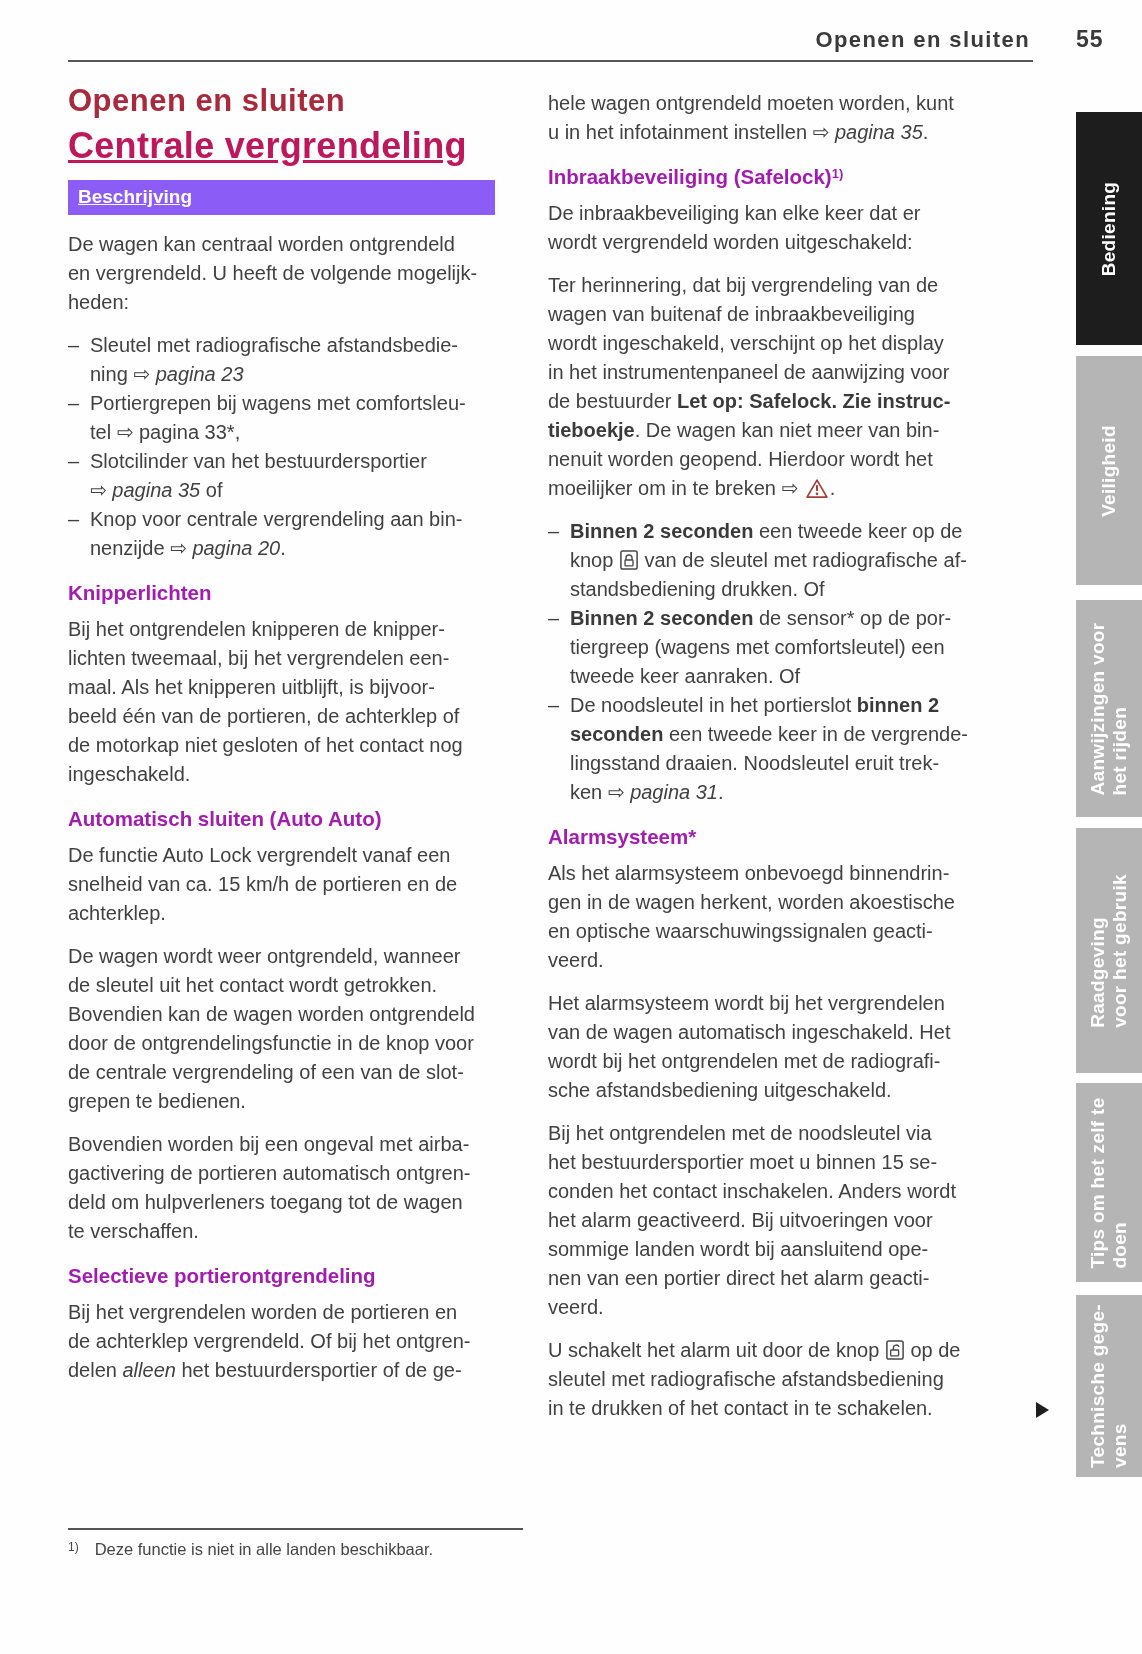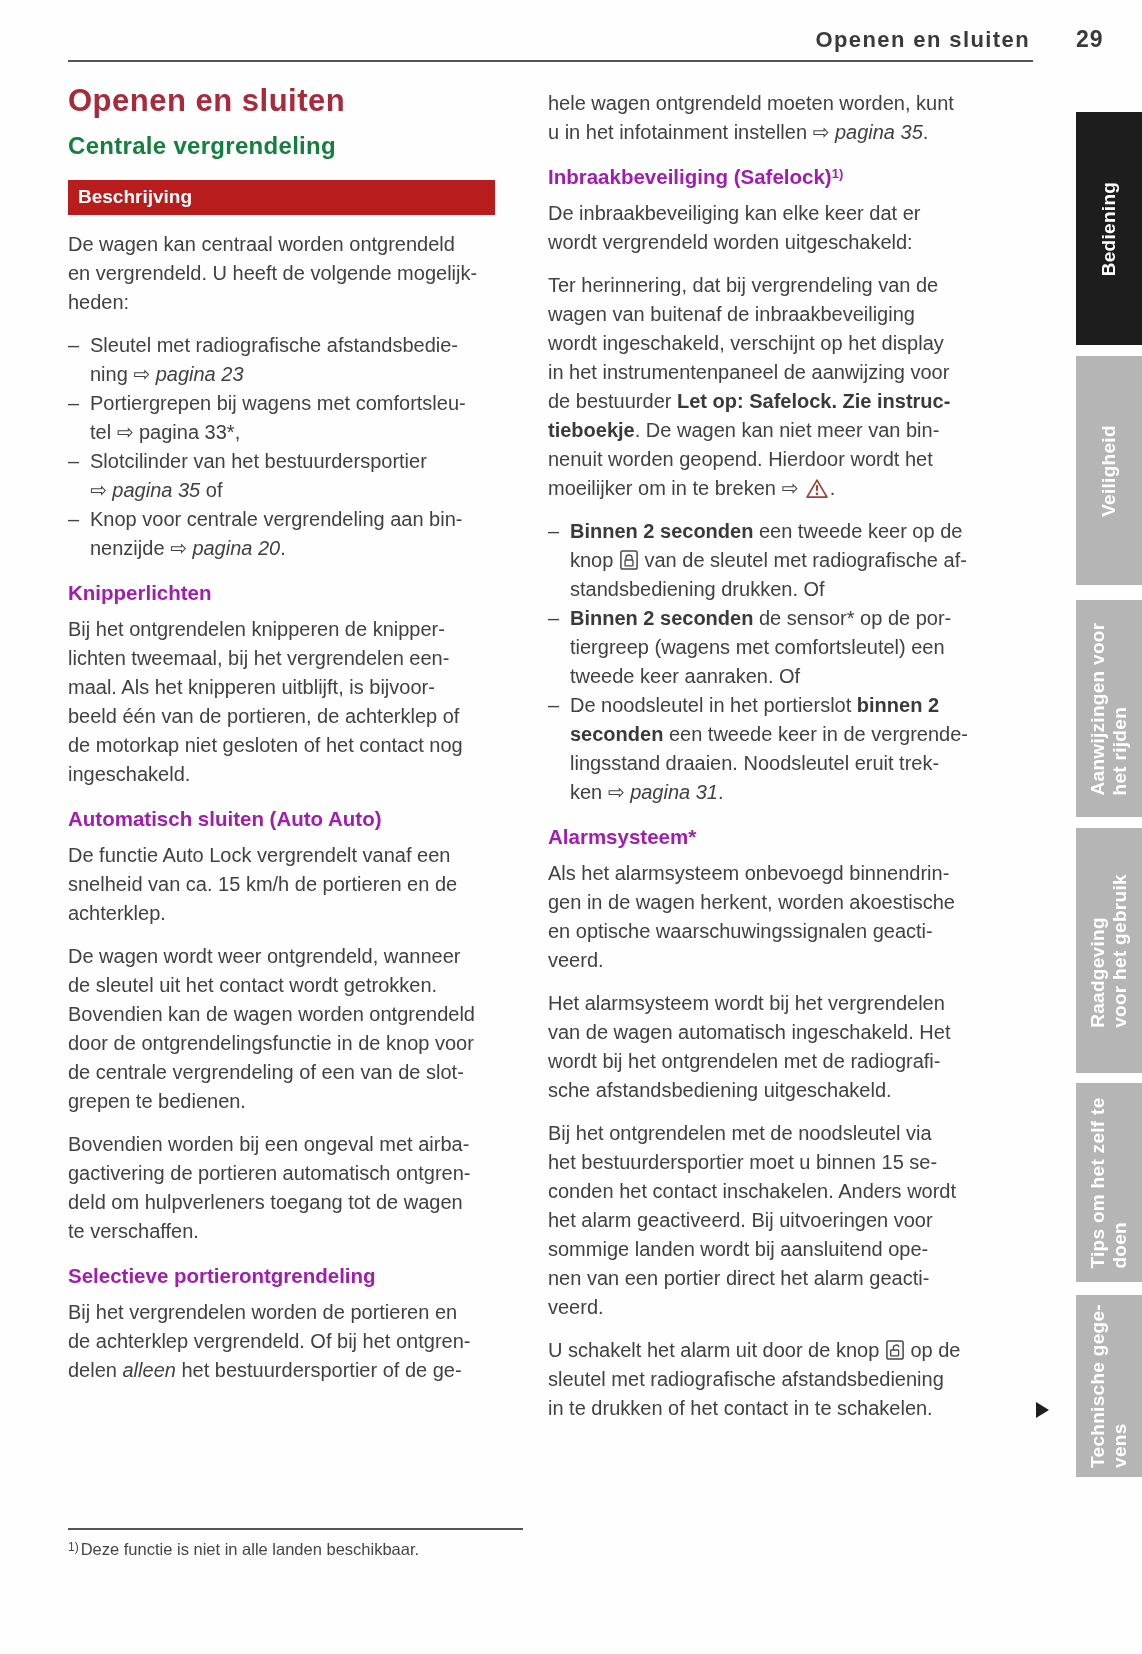--- a/index.html
+++ b/index.html
@@ -26,26 +26,26 @@
   .col{position:absolute;top:84px;font-size:20px;line-height:29px;}
   .col-left{left:68px;width:462px;}
   .col-right{left:548px;width:468px;}
   .col p{margin:0 0 14px 0;white-space:pre-line;}
   .col-right p.first{margin-top:5px;}
   h1{
     margin:0 0 12px 0;font-size:31px;line-height:34px;font-weight:bold;
     color:#a82a3d;letter-spacing:.5px;
   }
   h2{
-    margin:0 0 18px 0;font-size:24px;line-height:32px;font-weight:bold;
-    color:#15803d;letter-spacing:.3px;
+    margin:0 0 18px 0;font-size:36px;line-height:32px;font-weight:bold;
+    color:#be185d;letter-spacing:.3px;text-decoration:underline;
   }
   .band{
-    width:427px;box-sizing:border-box;background:#b91c1c;color:#fff;
-    font-size:19px;font-weight:bold;padding:2px 0 4px 10px;margin:0 0 15px 0;
+    width:427px;box-sizing:border-box;background:#8b5cf6;color:#fff;
+    font-size:19px;font-weight:bold;padding:2px 0 4px 10px;margin:0 0 15px 0;text-decoration:underline;
   }
   h3{
     margin:17px 0 9px 0;font-size:20.5px;line-height:26px;font-weight:bold;color:#a21caf;
   }
   ul.dash{list-style:none;margin:0 0 14px 0;padding:0;}
   ul.dash li{
     position:relative;padding-left:22px;margin:0;white-space:pre-line;
   }
   ul.dash li::before{
     content:"–";position:absolute;left:0;top:0;color:#414141;
@@ -55,21 +55,21 @@
   sup{font-size:13px;vertical-align:6px;line-height:0;}
   .inl-icon{display:inline-block;vertical-align:-3px;line-height:0;margin:0 1px;}
   .inl-icon.warn{vertical-align:-4px;}
   
   .fn-rule{position:absolute;left:68px;top:1528px;width:455px;height:2px;background:#555;}
   .footnote{
     position:absolute;left:68px;top:1540px;width:470px;
     font-size:16.5px;color:#454545;
   }
   .footnote sup{font-size:12px;vertical-align:4px;}
-  .footnote .fn-text{margin-left:2px;}
+  .footnote .fn-text{margin-left:16px;}
   
   .tab{position:absolute;left:1076px;width:66px;background:#b5b5b5;}
   .tab.active{background:#1d1d1d;}
   .tab .tab-label{
     position:absolute;top:50%;left:50%;
     transform:translate(-50%,-50%) rotate(-90deg);
     white-space:pre;text-align:left;
     font-size:19px;font-weight:bold;color:#fff;line-height:22px;letter-spacing:.3px;
   }
   .tab1{top:112px;height:233px;}
@@ -81,21 +81,21 @@
   
   .cont-arrow{
     position:absolute;left:1036px;top:1402px;width:0;height:0;
     border-left:13px solid #1e1e1e;border-top:8px solid transparent;border-bottom:8px solid transparent;
   }
 </style>
 </head>
 <body>
 
 <div class="hdr-title">Openen en sluiten</div>
-<div class="hdr-num">29</div>
+<div class="hdr-num">55</div>
 <div class="hdr-rule"></div>
 
 <div class="col col-left">
   <h1>Openen en sluiten</h1>
   <h2>Centrale vergrendeling</h2>
   <div class="band">Beschrijving</div>
   <p>De wagen kan centraal worden ontgrendeld
 en vergrendeld. U heeft de volgende mogelijk-
 heden:</p>
   <ul class="dash">

